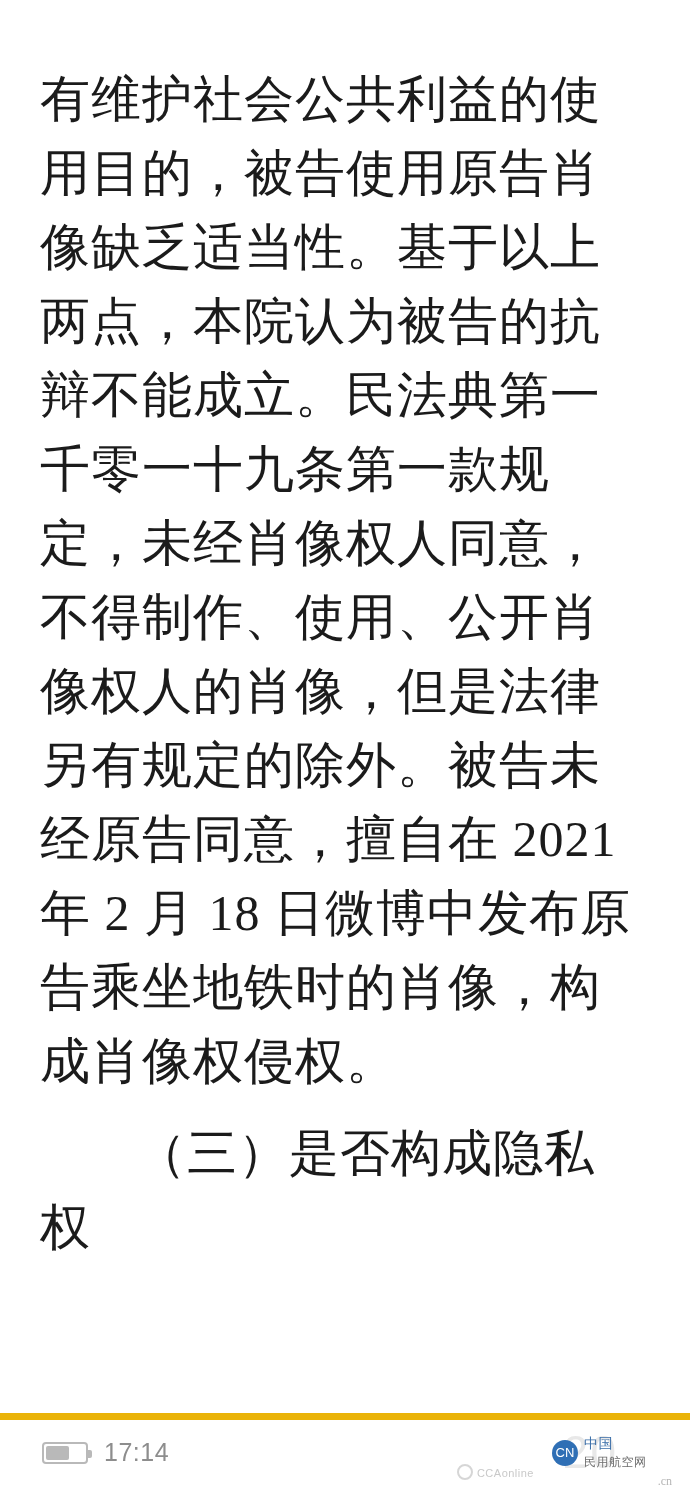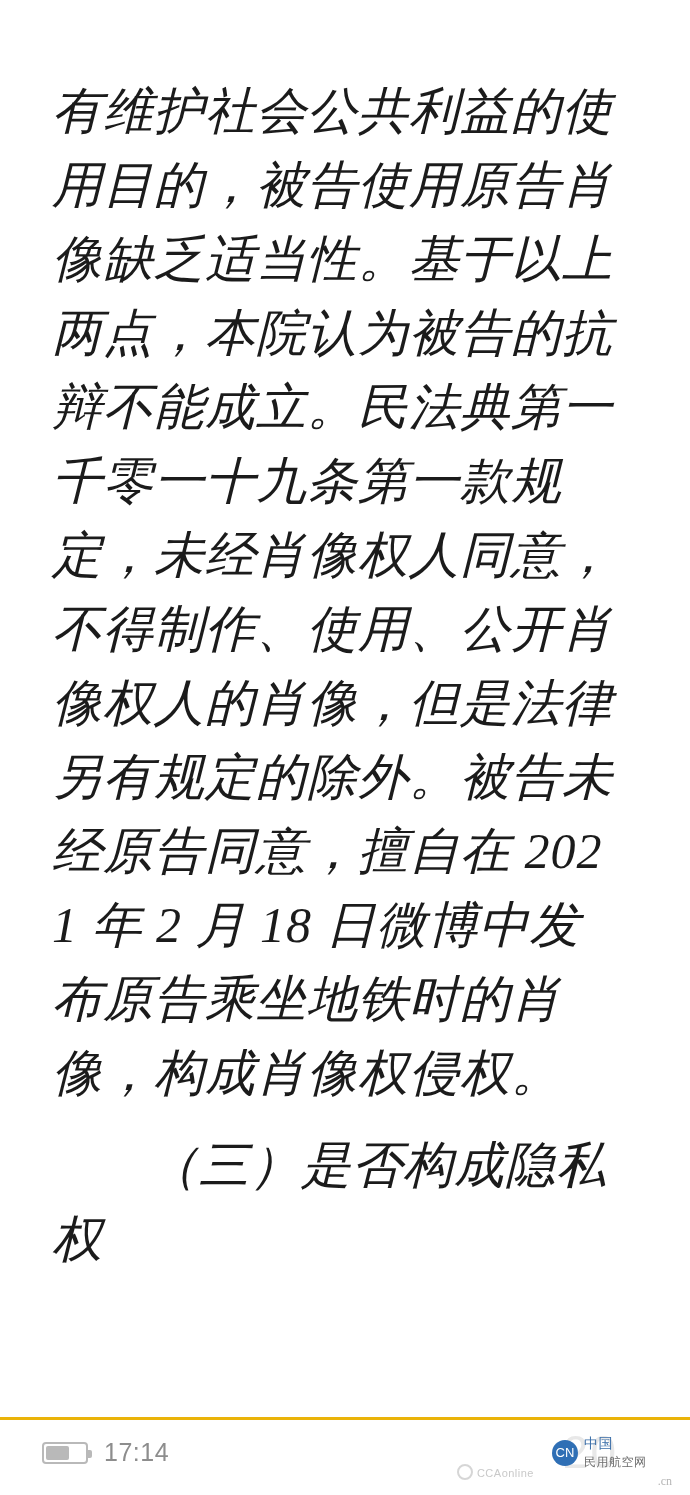--- a/index.html
+++ b/index.html
@@ -31,38 +31,37 @@
   }
 
   .para {
     font-family: "Liberation Serif", serif;
     font-size: 50px;
     line-height: 74px;
     letter-spacing: 1px;
     color: #1b1b1b;
     white-space: pre-wrap;
     word-break: break-all;
-    margin: 12px;
-    font-style: italic;
+    margin: 0;
   }
 
   .para.indented {
     text-indent: 96px;
     margin-top: 18px;
   }
 
   
   .statusbar {
     position: absolute;
     left: 0;
     right: 0;
     bottom: 0;
     height: 75px;
     background: #ffffff;
-    border-top: 3px solid #eab308;
+    border-top: 7px solid #eab308;
   }
 
   .battery {
     position: absolute;
     left: 42px;
     top: 22px;
     width: 46px;
     height: 22px;
     border: 2px solid #b9b9b9;
     border-radius: 4px;

